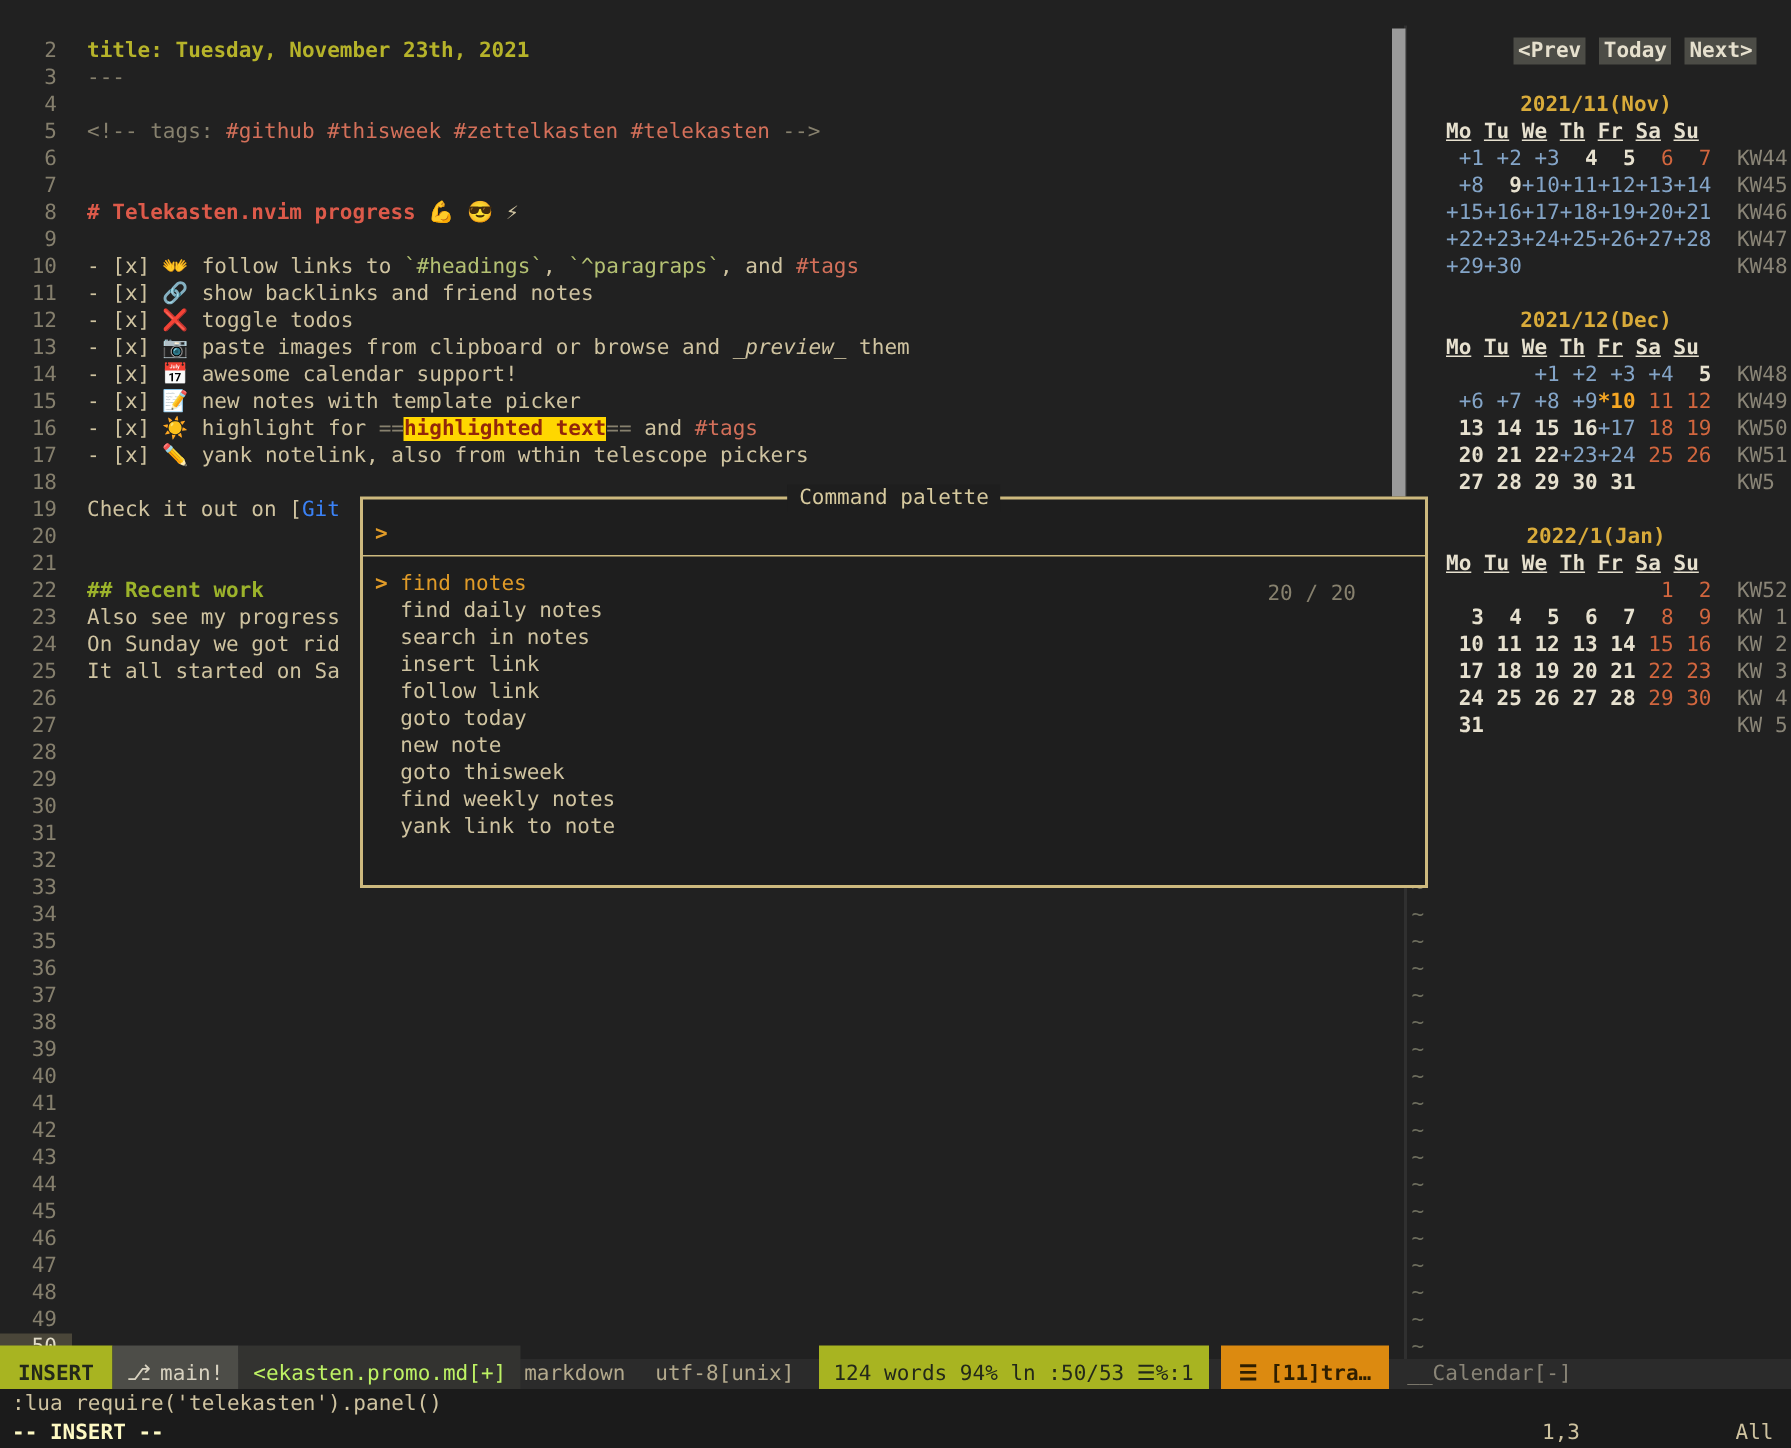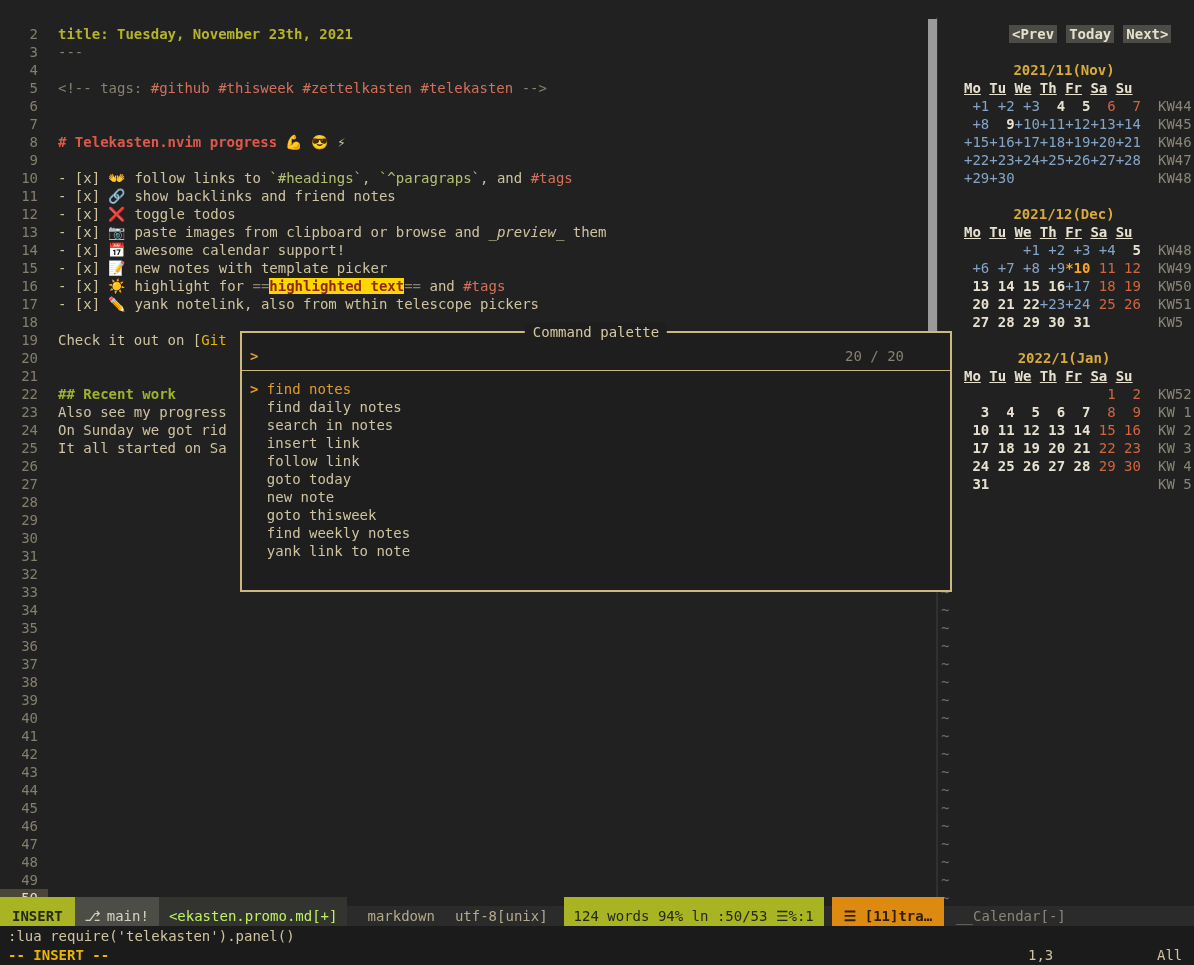--- a/index.html
+++ b/index.html
@@ -16,21 +16,21 @@
   
   .main { position:absolute; top:17px; left:0; right:0; height:889px; }
   .editor { position:absolute; top:0; left:0; width:936px; height:889px; overflow:hidden; padding-top:8px; }
   .ed-row { height:18px; display:flex; white-space:pre; }
   .ed-num { width:48px; flex:none; text-align:right; padding-right:10px; color:#857f6d; }
   .ed-num.cur { background:#4a4639; color:#e2dcc8; }
   .ed-text { white-space:pre; margin-left:10px; }
   .c-text{color:#cfc3a0} .c-dim{color:#87816e} .c-tag{color:#d4705a}
   .c-h1{color:#dd5a4a;font-weight:bold} .c-h2{color:#9cb32b;font-weight:bold}
   .c-yaml{color:#b6b32a;font-weight:bold} .c-code{color:#b4c173}
-  .c-link{color:#eab308;}
+  .c-link{color:#3b82f6;}
   .c-mark{background:#ffd700;color:#92270a;font-weight:bold}
   .c-italic{font-style:italic;color:#cfc3a0} .c-emoji{color:#cfc3a0}
   
   .win-sep { position:absolute; top:0; left:936px; width:2px; height:889px; background:#303030; }
   .scroll-thumb { position:absolute; top:2px; left:928px; width:9px; height:313px; background:#9a9a9a; z-index:2; }
   
   .calendar { position:absolute; top:0; left:939px; right:0; height:889px; overflow:hidden; }
   #cal-rows { padding-top:8px; }
   .cal-row { height:18px; padding-left:25px; white-space:pre; }
   .cal-nav { display:flex; gap:9px; padding-left:70px; }
@@ -43,44 +43,44 @@
   .cd-wkend{color:#d2663e} .cd-today{color:#f5a623;font-weight:bold} .cd-empty{}
   .cal-tilde { color:#6e6e5e; padding-left:2px; }
   
   .palette { position:absolute; top:314px; left:240px; width:712px; height:261px;
     background:#1e1e1e; border:2px solid #cdb97e; z-index:10; }
   .palette-title { position:absolute; top:-10px; left:50%; transform:translateX(-50%);
     background:#1e1e1e; padding:0 8px; color:#d6c99e; }
   .prompt-row { display:flex; height:18px; margin-top:14px; padding:0 8px 0 8px; }
   .prompt-char { color:#e09b28; font-weight:bold; width:2ch; }
   .prompt-input { flex:1; }
-  .prompt-counter { color:#87816e; padding-right:38px; }
+  .prompt-counter { color:#87816e; padding-right:38px;margin-top:40px; }
   .palette-sep { border-top:1px solid #cdb97e; margin:5px 0 9px 0; }
   .pal-item { height:18px; display:flex; padding:0 8px; white-space:pre; }
   .pal-marker { width:2ch; flex:none; color:#e09b28; font-weight:bold; }
   .pal-label { color:#cfc3a0; }
   .pal-item.sel .pal-label { color:#e09b28; font-weight:normal; }
   
   .statusline { position:absolute; top:906px; left:0; right:0; height:20px;
     background:#2b2b2b; display:flex; align-items:center; }
   .seg { display:flex; align-items:center; height:38px; white-space:pre; }
   .seg-mode { background:#a8b421; color:#23281a; font-weight:bold; padding:0 12px; }
   .seg-branch { background:#4d4d48; color:#d8d2c0; padding:0 10px; gap:6px; }
   .seg-file { background:#333330; color:#bef264; padding:0 10px; }
-  .seg-ft { color:#b3a98c; margin-left:20px; }
+  .seg-ft { color:#b3a98c; margin-left:2px; }
   .seg-enc { color:#b3a98c; margin-left:20px; }
   .seg-stats { background:#a8b421; color:#23281a; margin-left:16px; padding:0 10px; }
   .seg-tabs { background:#dc8a10; color:#2e1e00; font-weight:bold; margin-left:8px; padding:0 12px; }
   .seg-cal { flex:1; color:#8a8577; padding-left:12px; }
   
   .cmdline { position:absolute; top:926px; left:0; right:0; height:19px;
     background:#1b1b1b; display:flex; align-items:center; padding-left:8px; color:#cfc3a0; }
   .modeline { position:absolute; top:945px; left:0; right:0; height:20px;
     background:#1b1b1b; color:#cfc3a0; }
-  .mode-msg { position:absolute; left:8px; top:1px; font-weight:bold; color:#eab308; }
+  .mode-msg { position:absolute; left:8px; top:1px; font-weight:bold; color:#fef9c3; }
   .ruler { position:absolute; left:1028px; top:1px; }
   .scrollpos { position:absolute; left:1157px; top:1px; }
 </style>
 </head>
 <body>
 
 <div class="screen">
 
 
   <div class="main">

